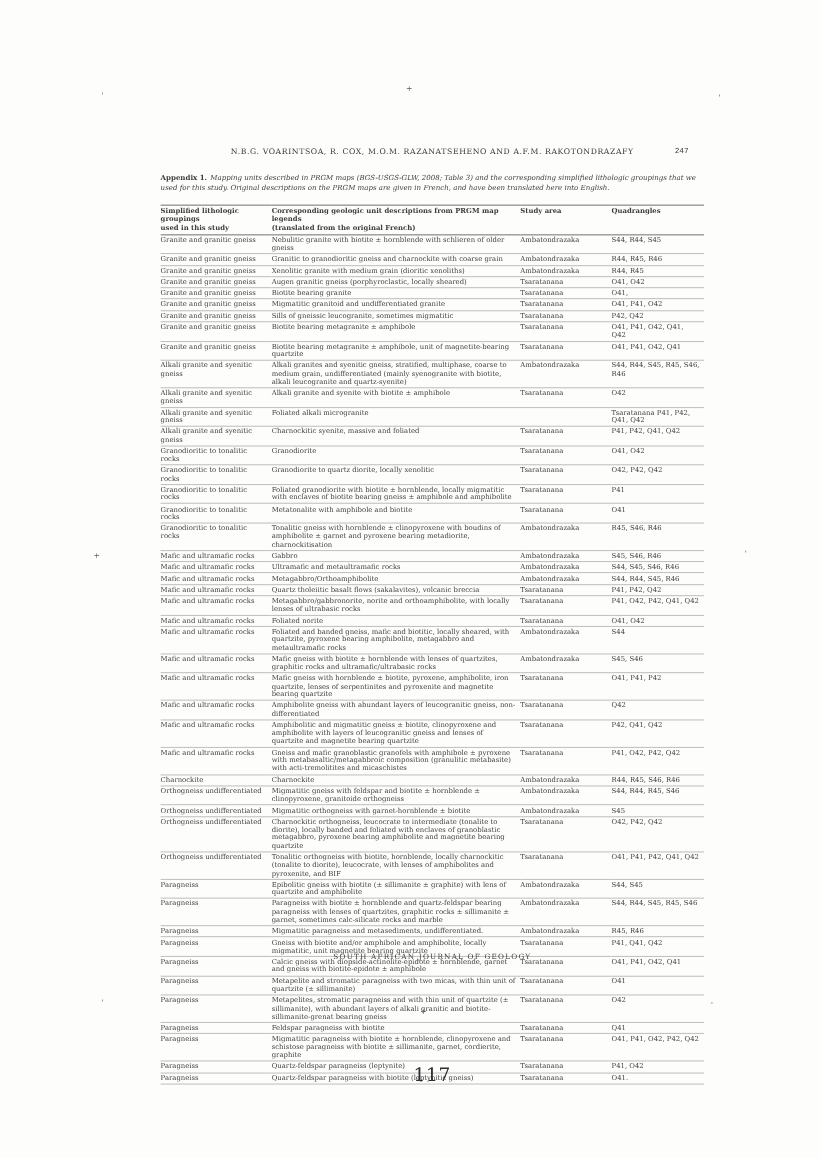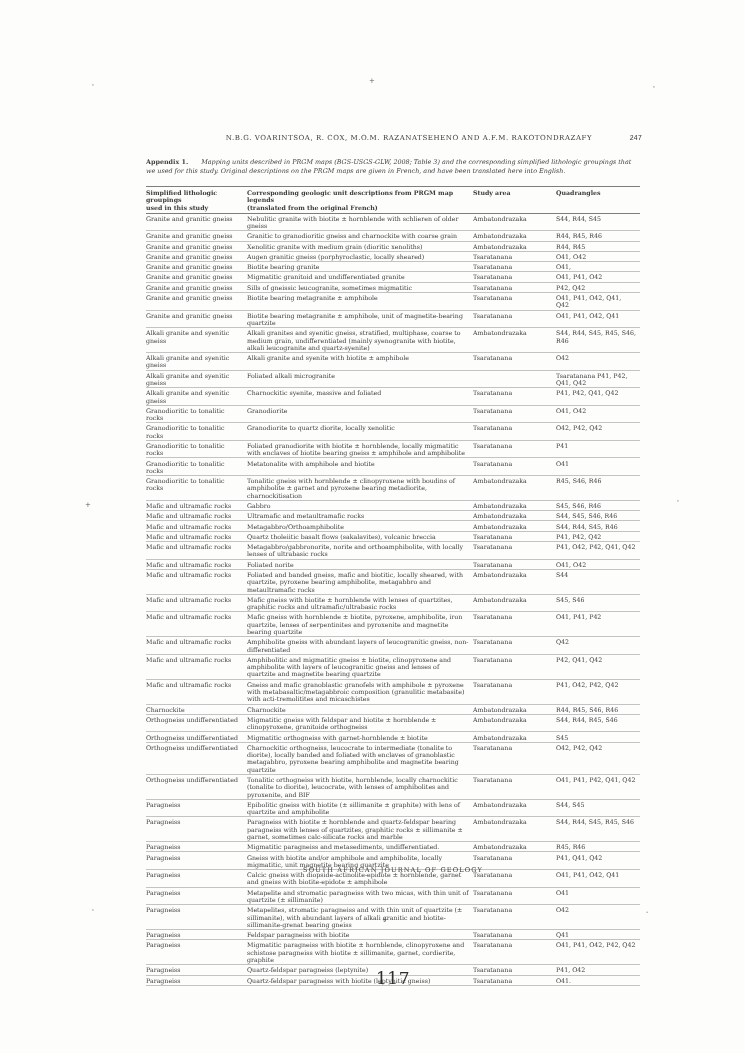--- a/index.html
+++ b/index.html
@@ -3,31 +3,31 @@
 <meta charset="utf-8">
 <style>
   html,body{margin:0;padding:0;}
   body{
     width:745px;height:1053px;position:relative;overflow:hidden;
     background:#fdfdfc;
     font-family:"DejaVu Serif","Liberation Serif",serif;
     color:#3c3c3c;
   }
   #content{position:absolute;left:146px;top:0;width:494px;height:1053px;}
-  .running-head{position:absolute;top:134px;left:16px;width:100%;}
+  .running-head{position:absolute;top:134px;left:0;width:100%;}
   .authors{
     text-align:center;font-size:7px;letter-spacing:0.55px;color:#3a3a3a;
     padding:0 30px;white-space:nowrap;
   }
   .pageno{position:absolute;right:14px;top:0;font-size:7px;color:#3a3a3a;font-family:Liberation Mono, monospace;}
   .caption{
     position:absolute;top:158px;left:0;width:494px;margin:0;
     font-size:6.4px;line-height:8.6px;color:#3e3e3e;font-style:italic;
   }
-  .cap-label{font-style:normal;font-weight:bold;margin-right:13px;}
+  .cap-label{font-style:normal;font-weight:bold;margin-right:3px;}
   table.appendix{
     position:absolute;top:186px;left:0;width:494px;
     border-collapse:collapse;table-layout:fixed;
     font-size:6.25px;line-height:7.3px;color:#3d3d3d;
   }
   col.c1{width:101px;} col.c2{width:226px;} col.c3{width:83px;} col.c4{width:84px;}
   table.appendix th{
     text-align:left;font-weight:bold;vertical-align:top;
     border-top:1.4px solid #7d7d7d;border-bottom:1px solid #7d7d7d;
     padding:2px 4px 1.8px 0;font-size:6.25px;

